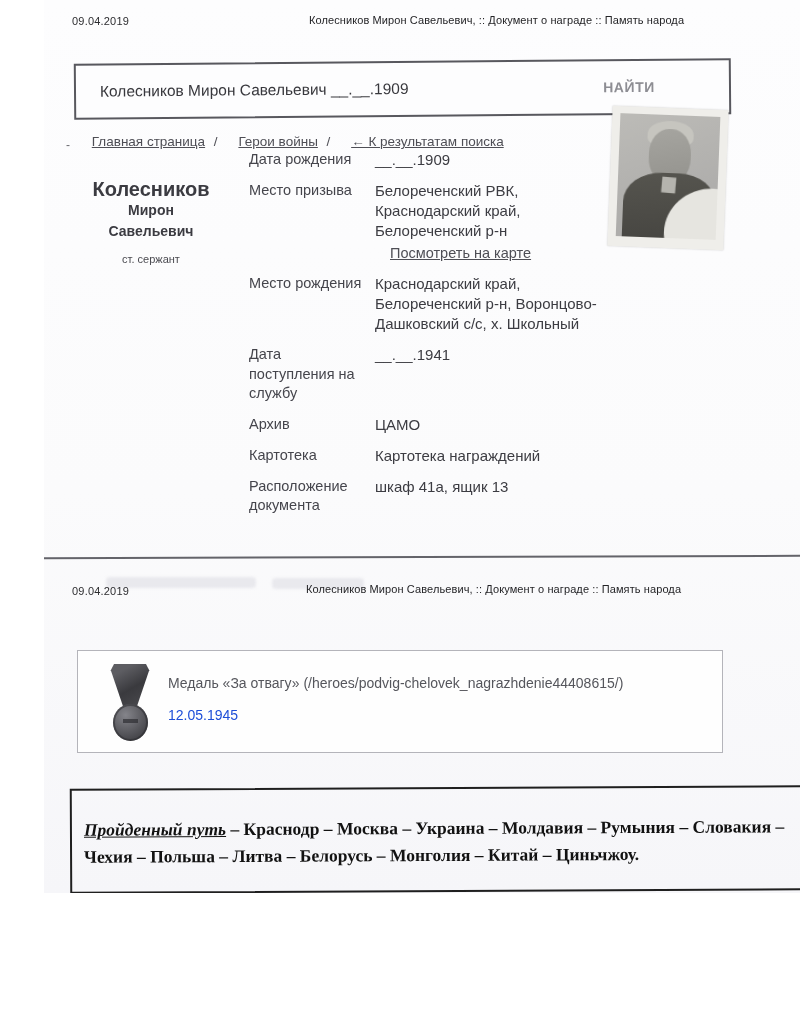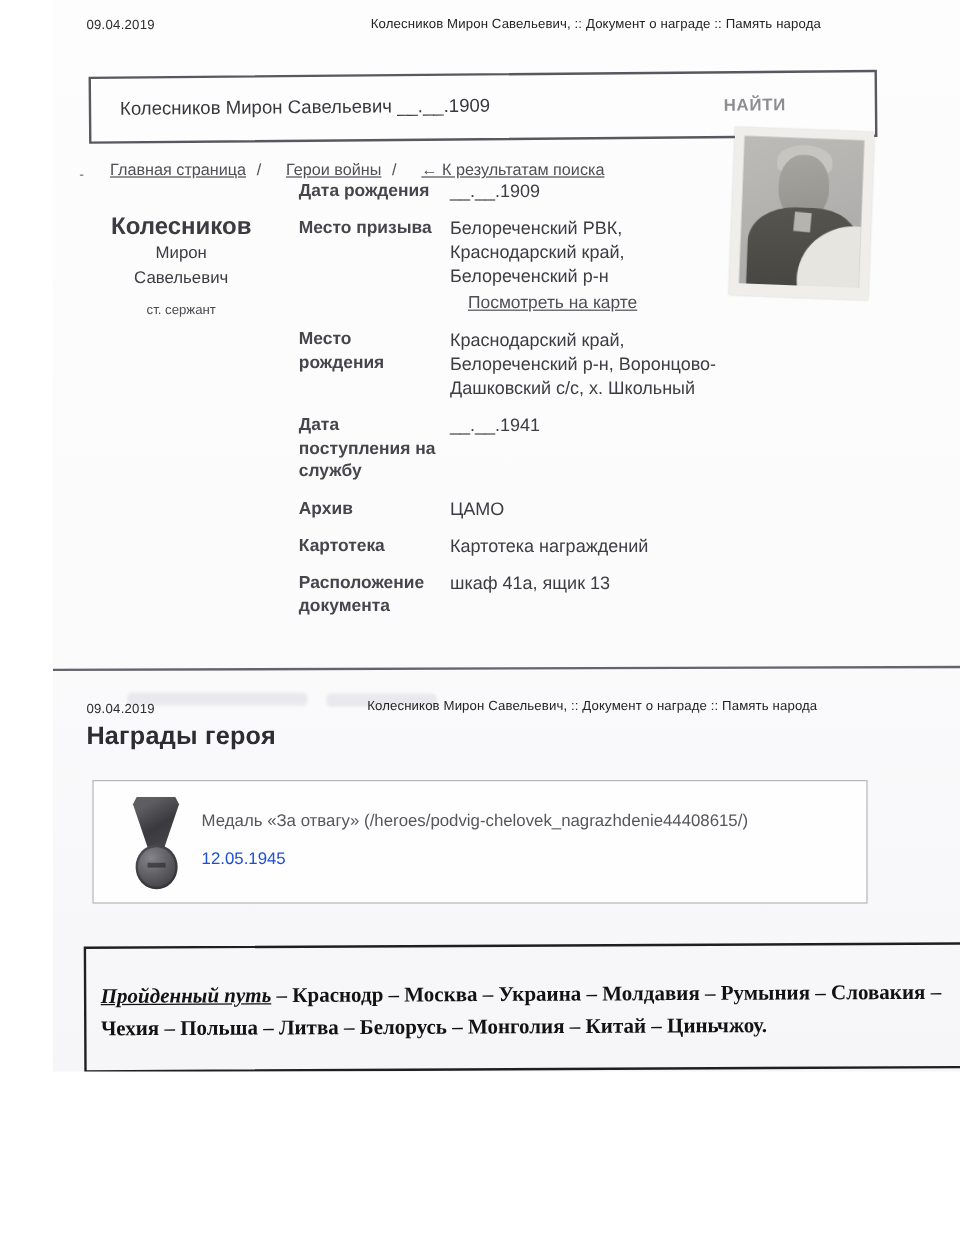--- a/index.html
+++ b/index.html
@@ -38,27 +38,27 @@
 
   
   .breadcrumb{position:absolute;left:22px;top:134px;font-size:13.5px;color:#4e4e55;}
   .breadcrumb .mark{display:inline-block;transform:translateY(3px);color:#6a6a70;margin-right:6px;font-size:12px;}
   .breadcrumb a{color:#4e4e55;text-decoration:underline;cursor:pointer;padding-left:12px;}
   .breadcrumb .sep{margin:0 5px;text-decoration:none;}
 
   
   .person{position:absolute;left:24px;top:178px;width:166px;text-align:center;color:#3b3b41;}
   .person .surname{font-size:20px;font-weight:bold;line-height:22px;}
-  .person .name,.person .patronymic{font-size:14px;font-weight:normal;line-height:21px;text-align:center;}
+  .person .name,.person .patronymic{font-size:14px;font-weight:bold;line-height:21px;text-align:center;}
   .person .rank{font-size:11px;color:#4a4a50;margin-top:11px;}
 
   
   .fields{position:absolute;left:205px;top:150px;width:350px;}
   .f-row{display:grid;grid-template-columns:118px 1fr;column-gap:8px;margin-bottom:11px;}
-  .f-label{font-size:14.5px;line-height:19.5px;font-weight:bold;color:#45454c;}
+  .f-label{font-size:14.5px;line-height:19.5px;font-weight:normal;color:#45454c;}
   .f-value{font-size:15px;line-height:20px;color:#3c3c42;}
   .map-link{display:block;padding-left:15px;margin-top:2px;color:#4e4e55;text-decoration:underline;cursor:pointer;font-size:14.5px;}
 
   
   .photo-wrap{position:absolute;left:566px;top:108px;width:116px;height:140px;
     background:#efeeea;box-shadow:0 0 2px rgba(0,0,0,.18);transform:rotate(2.2deg);padding:0;}
   .photo-inner{position:absolute;left:8px;top:7px;right:8px;bottom:10px;overflow:hidden;
     background:linear-gradient(160deg,#bcbbb7,#aeadab 70%);filter:blur(.3px);}
   .ph-hair{position:absolute;left:28px;top:6px;width:46px;height:26px;background:#c6c5bf;border-radius:50% 50% 35% 35%;}
   .ph-face{position:absolute;left:30px;top:14px;width:42px;height:54px;background:linear-gradient(170deg,#a6a5a0,#93928d);border-radius:46%;}
@@ -165,21 +165,20 @@
     </div>
   </div>
 
   <div class="page-divider"></div>
   <div class="ghost ghost1"></div>
   <div class="ghost ghost2"></div>
 
   <div class="print-date p2-date">09.04.2019</div>
   <div class="doc-title p2-title">Колесников Мирон Савельевич, :: Документ о награде :: Память народа</div>
 
-  <div class="awards-heading">Награды героя</div>
 
   <div class="award-box">
     <div class="medal">
       <div class="medal-ribbon"></div>
       <div class="medal-circle"></div>
       <div class="medal-bar"></div>
     </div>
     <div class="award-text">
       <div class="award-title">Медаль «За отвагу» (/heroes/podvig-chelovek_nagrazhdenie44408615/)</div>
       <div class="award-date">12.05.1945</div>

